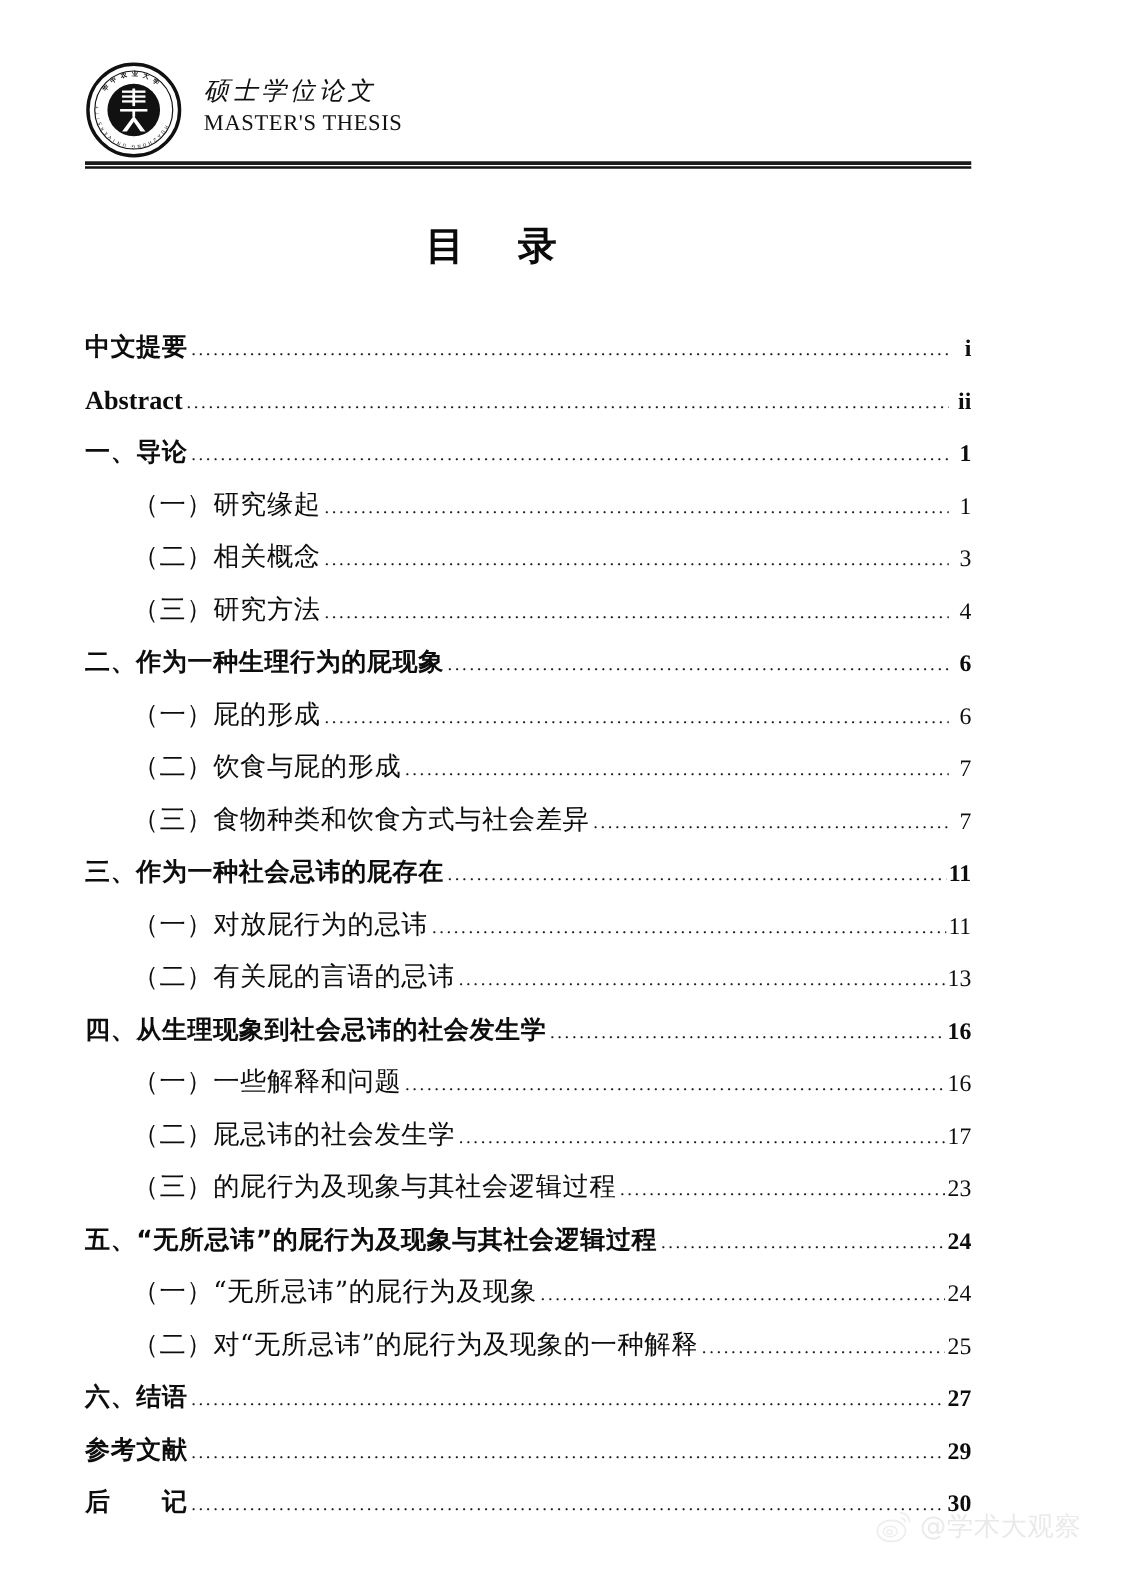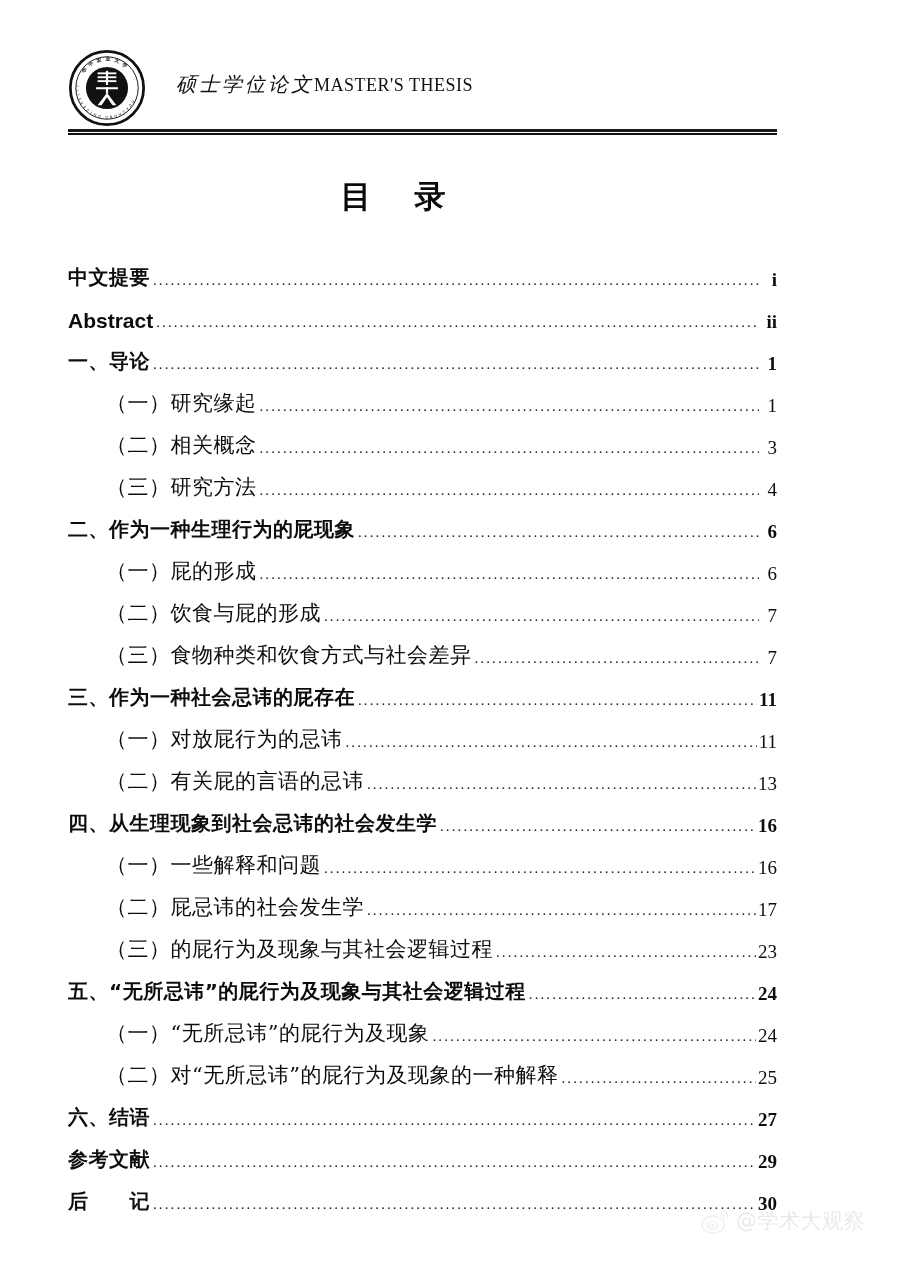--- a/index.html
+++ b/index.html
@@ -28,23 +28,23 @@
   }
   .seal {
     width: 78px;
     height: 78px;
     flex: 0 0 78px;
     position: relative;
   }
   .seal svg { display: block; width: 78px; height: 78px; }
 
   .header-text {
-    margin-left: 30px;
+    margin-left: 17px;
     display: flex;
-    flex-direction: row;
+    flex-direction: column;
     justify-content: center;
     padding-bottom: 6px;
   }
   .header-cn {
     font-family: "DejaVu Serif", "Liberation Serif", serif;
     font-size: 20px;
     letter-spacing: 3px;
     line-height: 1.25;
     font-weight: 500;
     color: #111;
@@ -140,21 +140,21 @@
   .level-1 .toc-label {
     font-family: "DejaVu Sans", "Liberation Sans", sans-serif;
     font-weight: bold;
     font-size: 20px;
     letter-spacing: 0.5px;
   }
   .level-1 .toc-page { font-weight: bold; }
 
   
   .level-1.latin .toc-label {
-    font-family: Liberation Sans, sans-serif;
+    font-family: Liberation Serif, serif;
     font-weight: bold;
     font-size: 21px;
     letter-spacing: 0;
   }
 
   
   .level-2 {
     padding-left: 38px;
   }
   .level-2 .toc-label {

